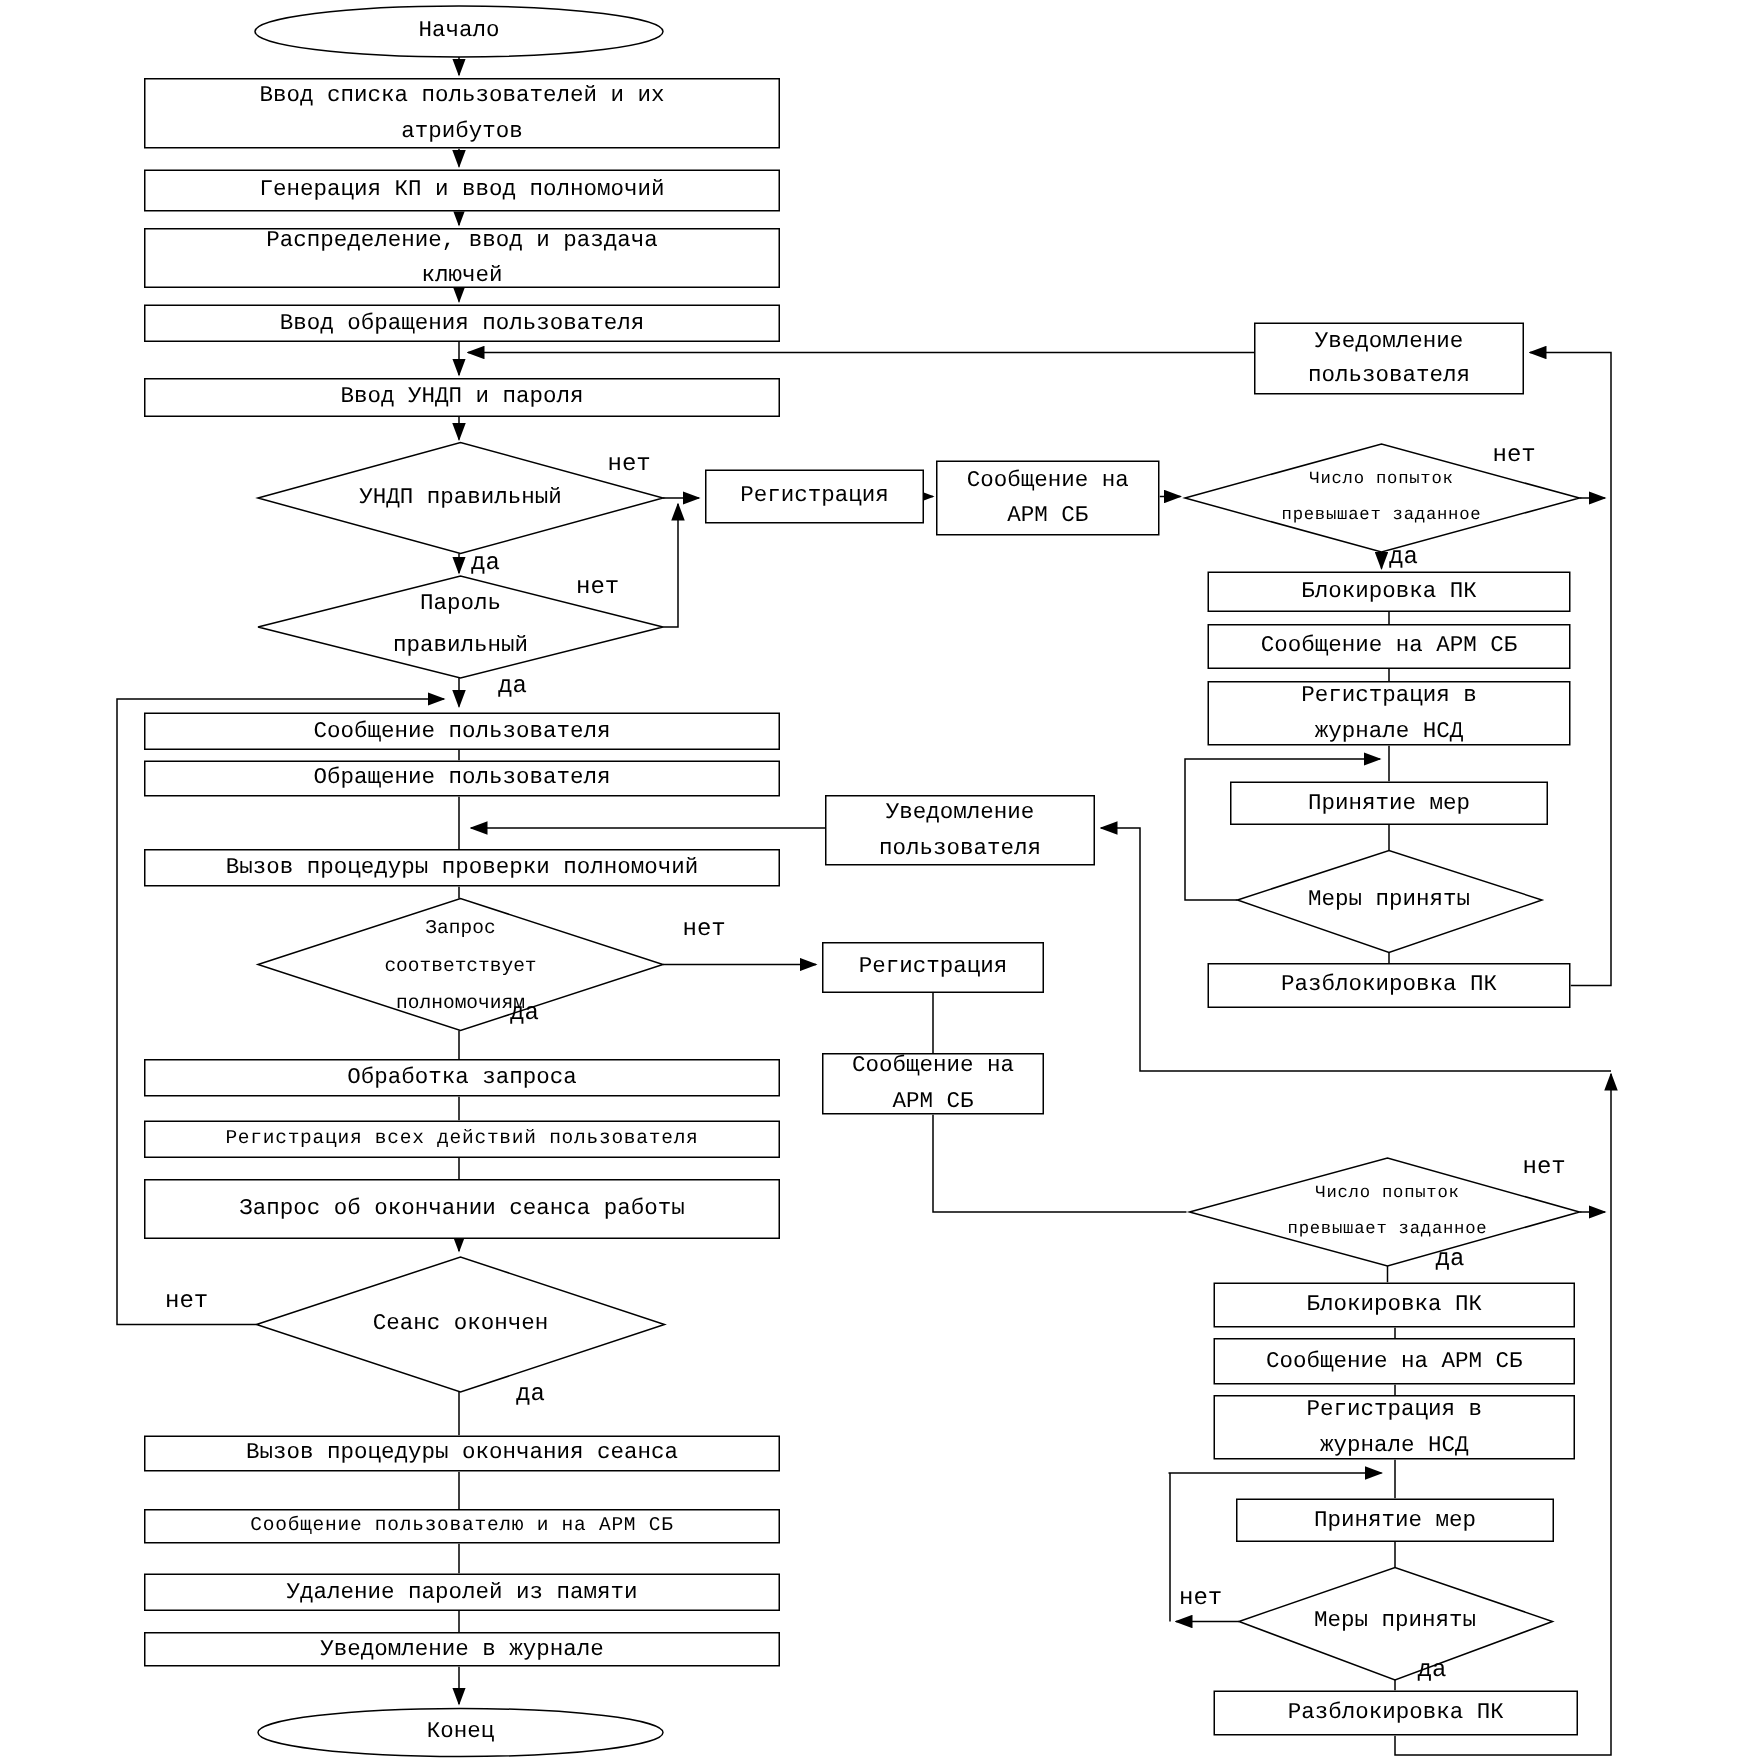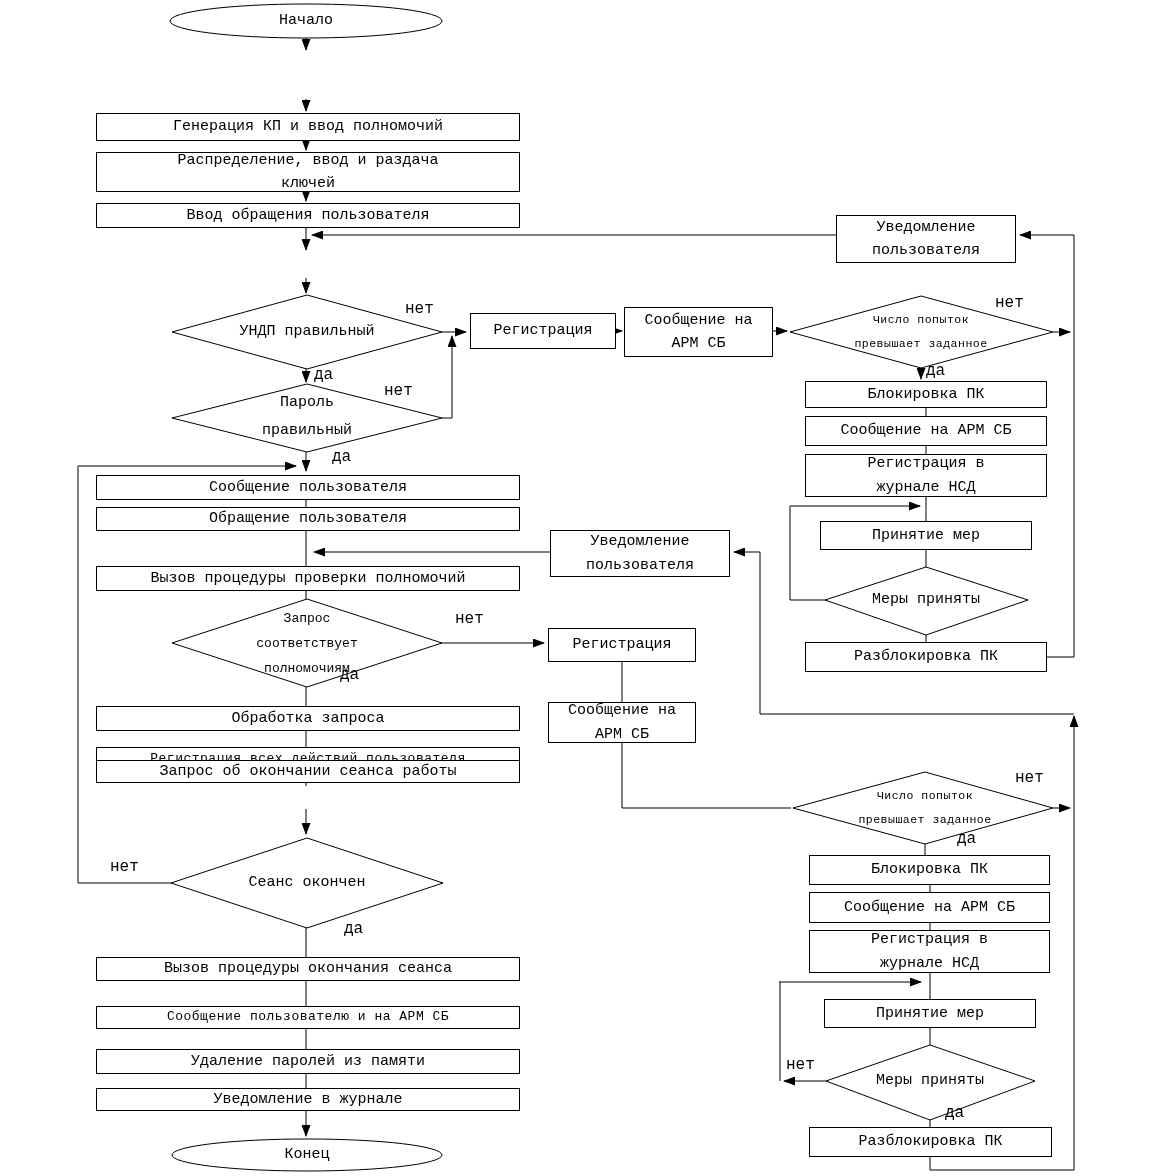--- a/index.html
+++ b/index.html
@@ -73,30 +73,33 @@
     <polygon class="shape" points="172,332 307,295 442,332 307,369"></polygon>
     <polygon class="shape" points="172,418 307,384 442,418 307,452"></polygon>
     <polygon class="shape" points="172,643 307,599 442,643 307,687"></polygon>
     <polygon class="shape" points="171,883 307,838 443,883 307,928"></polygon>
     <polygon class="shape" points="790,332 921,296 1053,332 921,368"></polygon>
     <polygon class="shape" points="825,600 926,567 1028,600 926,635"></polygon>
     <polygon class="shape" points="793,808 925,772 1053,808 925,844"></polygon>
     <polygon class="shape" points="826,1081 930,1045 1035,1081 930,1120"></polygon>
   </svg>
 
+  <div class="box" style="left:96px;top:52px;width:424px;height:47px">Ввод списка пользователей и их
+атрибутов</div>
   <div class="box" style="left:96px;top:113px;width:424px;height:28px">Генерация КП и ввод полномочий</div>
   <div class="box" style="left:96px;top:152px;width:424px;height:40px">Распределение, ввод и раздача
 ключей</div>
   <div class="box" style="left:96px;top:203px;width:424px;height:25px">Ввод обращения пользователя</div>
+  <div class="box" style="left:96px;top:252px;width:424px;height:26px">Ввод УНДП и пароля</div>
   <div class="box" style="left:96px;top:475px;width:424px;height:25px">Сообщение пользователя</div>
   <div class="box" style="left:96px;top:507px;width:424px;height:24px">Обращение пользователя</div>
   <div class="box" style="left:96px;top:566px;width:424px;height:25px">Вызов процедуры проверки полномочий</div>
   <div class="box" style="left:96px;top:706px;width:424px;height:25px">Обработка запроса</div>
   <div class="box small" style="left:96px;top:747px;width:424px;height:25px">Регистрация всех действий пользователя</div>
-  <div class="box" style="left:96px;top:760px;width:424px;height:23px">Запрос об окончании сеанса работы</div>
+  <div class="box" style="left:96px;top:786px;width:424px;height:40px">Запрос об окончании сеанса работы</div>
   <div class="box" style="left:96px;top:957px;width:424px;height:24px">Вызов процедуры окончания сеанса</div>
   <div class="box" style="left:96px;top:1049px;width:424px;height:25px">Удаление паролей из памяти</div>
   <div class="box small" style="left:96px;top:1006px;width:424px;height:23px">Сообщение пользователю и на АРМ СБ</div>
   <div class="box" style="left:96px;top:1088px;width:424px;height:23px">Уведомление в журнале</div>
 
   <div class="box" style="left:470px;top:313px;width:146px;height:36px">Регистрация</div>
   <div class="box" style="left:624px;top:307px;width:149px;height:50px">Сообщение на
 АРМ СБ</div>
   <div class="box" style="left:836px;top:215px;width:180px;height:48px">Уведомление
 пользователя</div>

